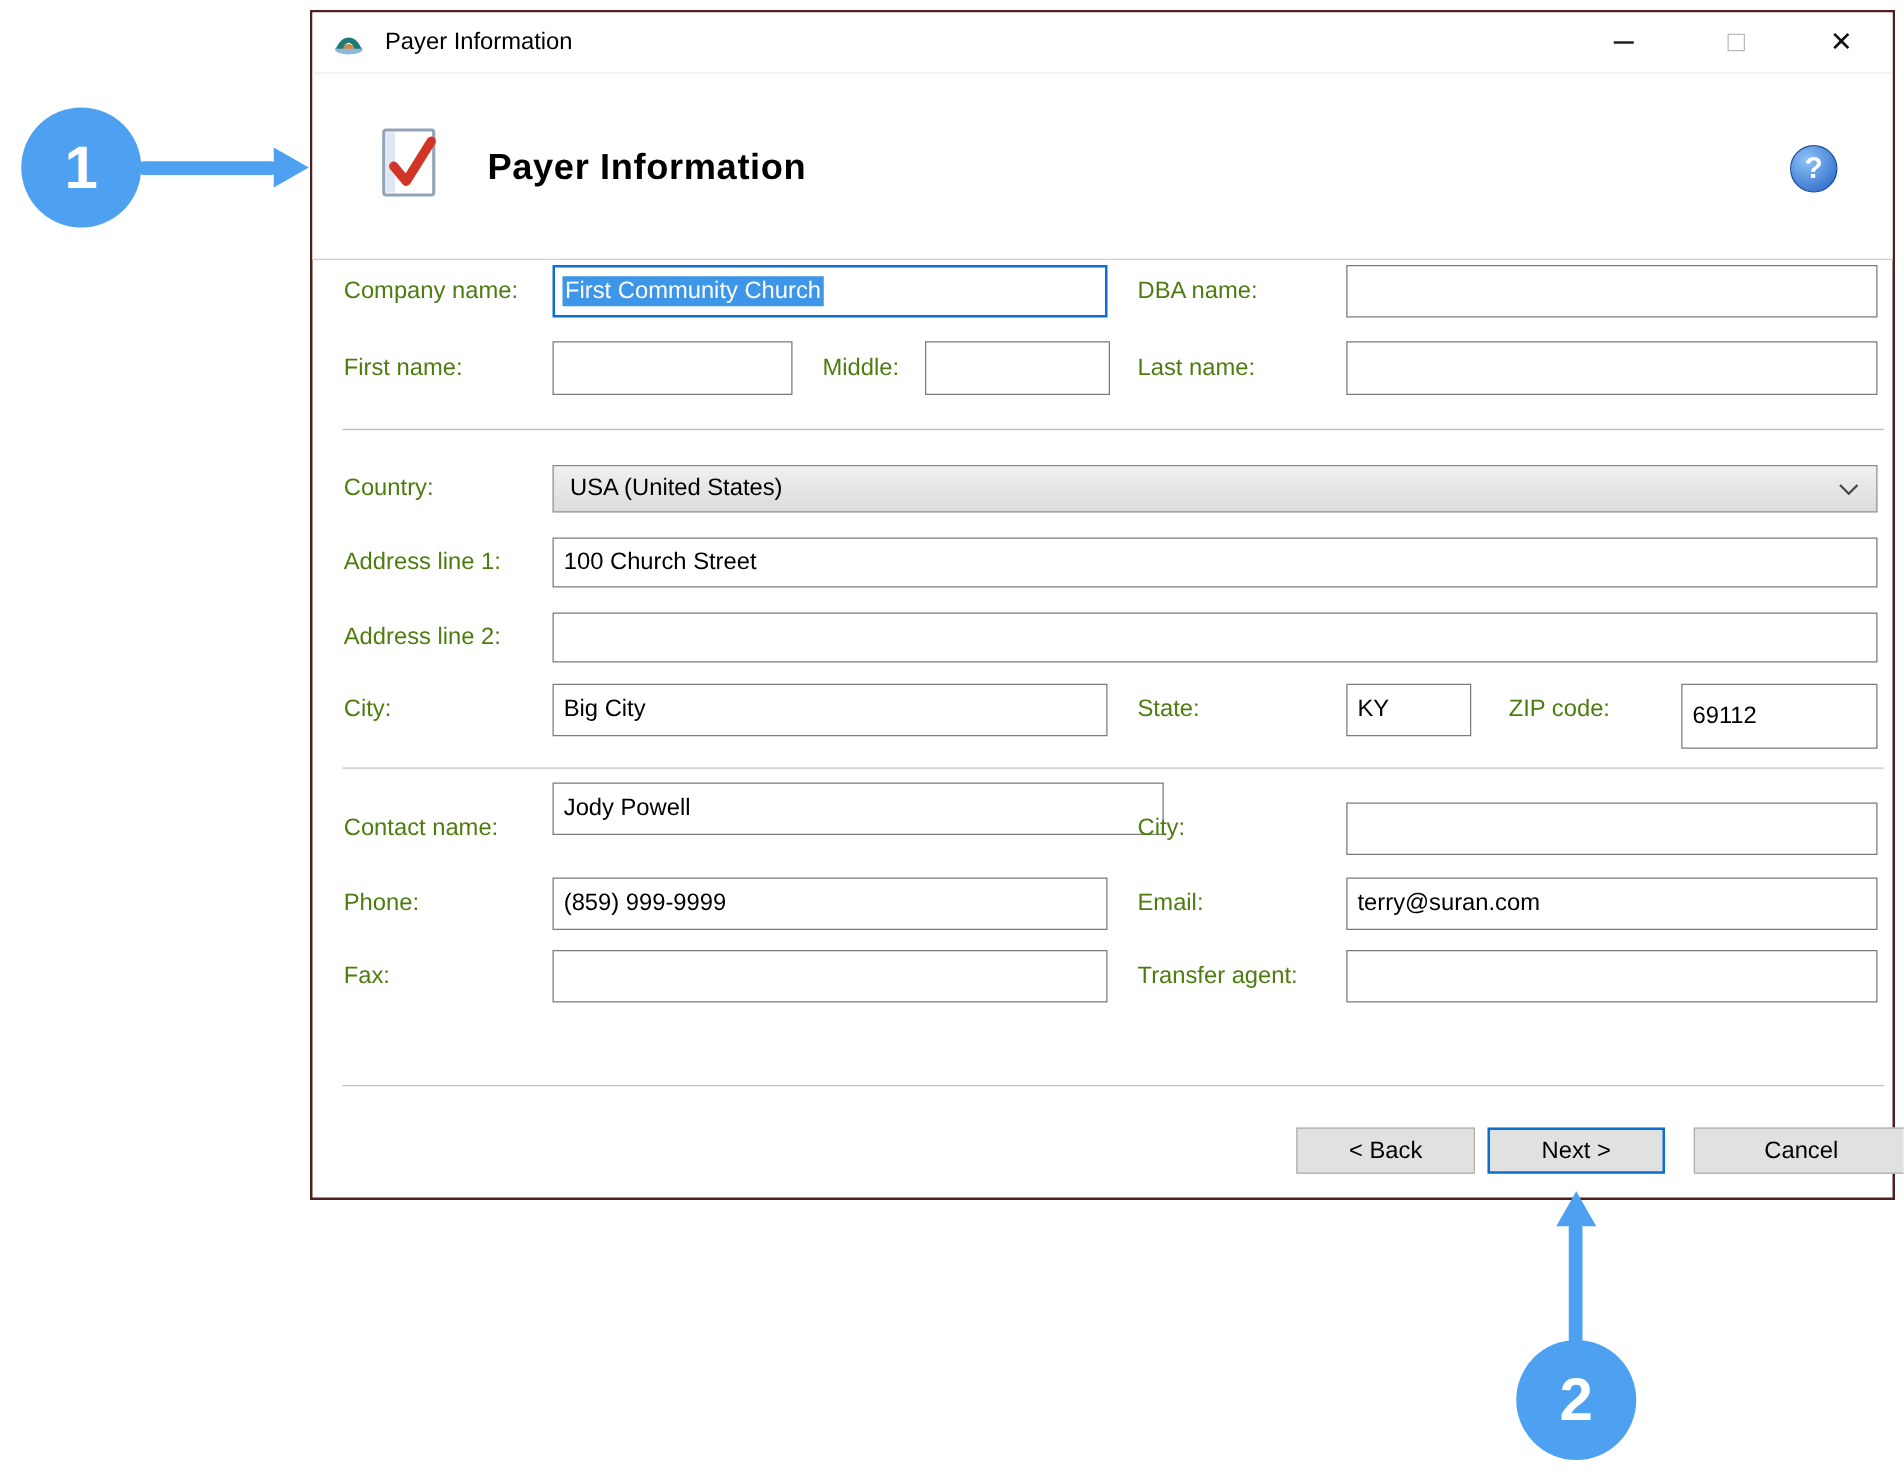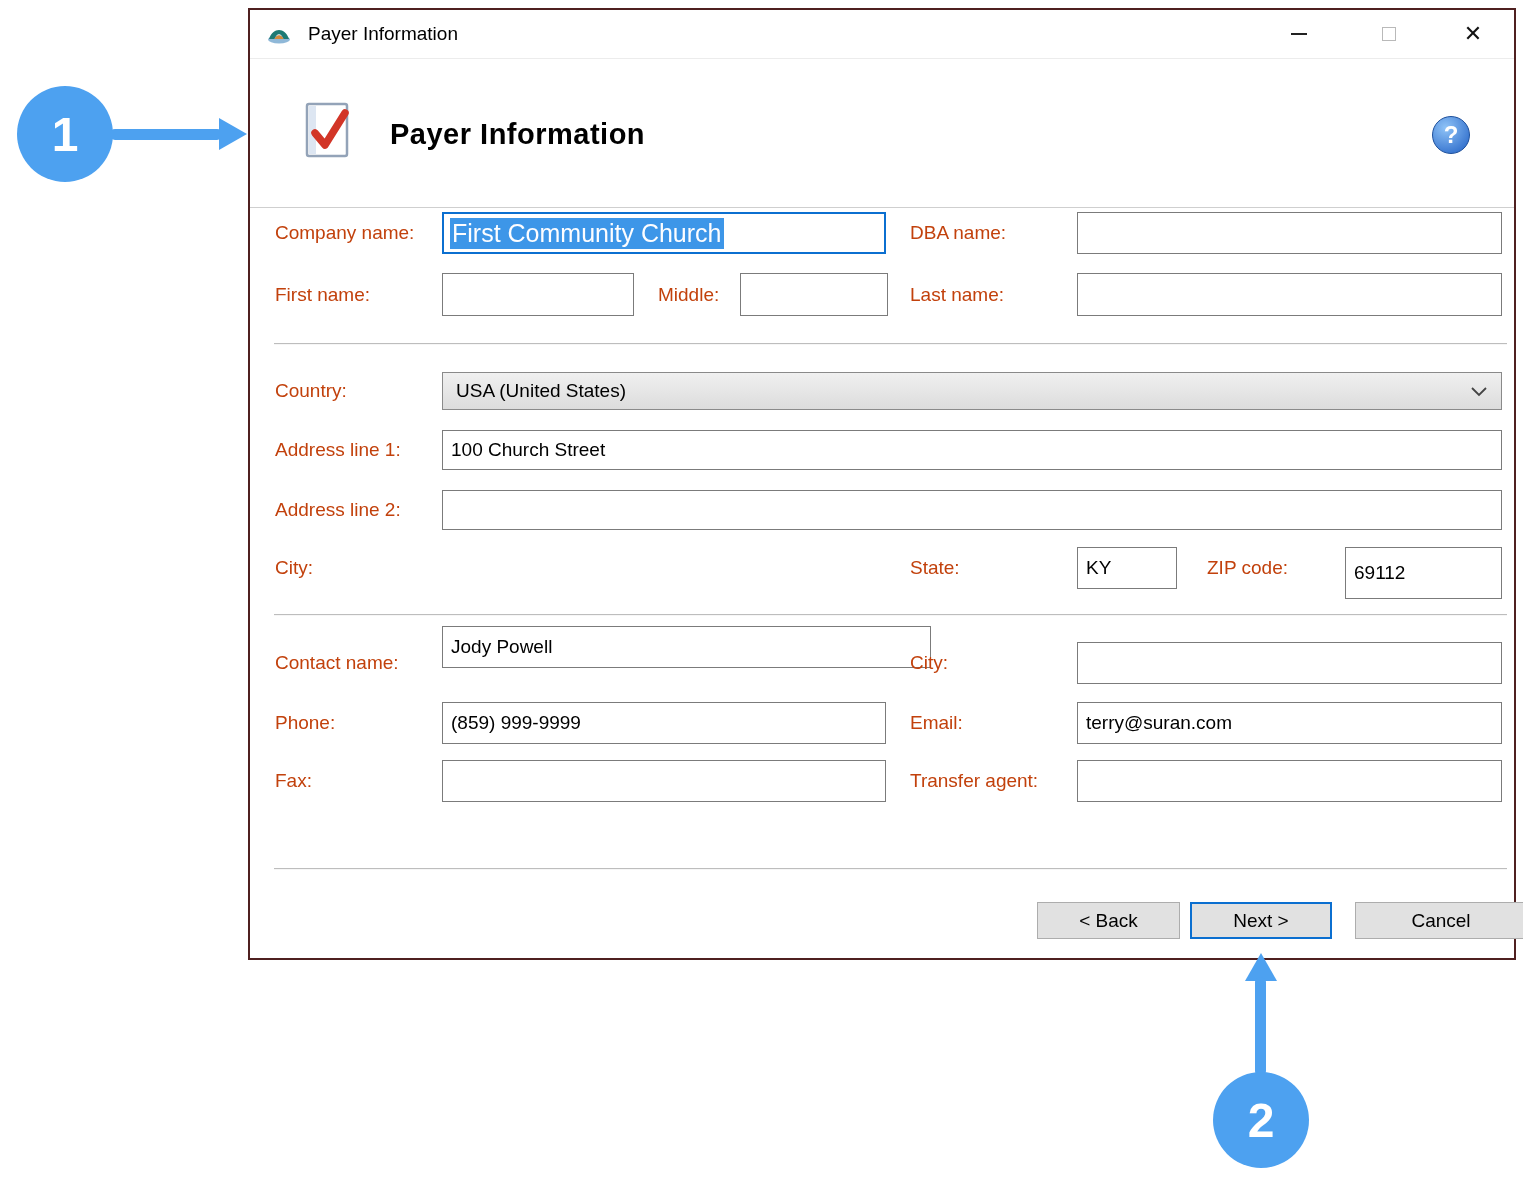--- a/index.html
+++ b/index.html
@@ -25,25 +25,25 @@
             border-top:1px solid #ececec; border-bottom:1px solid #cfcfcf; }
   .doc-icon { position:absolute; left:50px; top:42px; width:54px; height:58px; }
   .htitle { position:absolute; left:140px; top:0; height:150px; display:flex; align-items:center;
             font-size:29px; font-weight:bold; letter-spacing:0.5px; color:#000; }
   .help { position:absolute; left:1182px; top:57px; width:38px; height:38px; border-radius:50%;
           background:radial-gradient(circle at 35% 30%, #8fc3f7, #1f5fc4);
           border:1px solid #1b4e9b; color:#fff; font-weight:bold; font-size:24px;
           display:flex; align-items:center; justify-content:center; cursor:pointer; }
 
   
-  .lbl { position:absolute; display:flex; align-items:center; font-size:19px; color:#c2410c; white-space:nowrap; }
+  .lbl { position:absolute; display:flex; align-items:center; font-size:19px; color:#4d7c0f; white-space:nowrap; }
   .tb  { position:absolute; border:1px solid #7b7b7b; background:#fff; color:#000;
          font-family:"Liberation Sans", sans-serif; font-size:19px; padding:0 8px; outline:none; }
   .tb-div { position:absolute; border:2px solid #0b6fd0; background:#fff; display:flex;
-            align-items:center; padding:0 6px; font-size:25px; }
+            align-items:center; padding:0 6px; font-size:19px; }
   .sel { background:#3d96e8; color:#fdfdff; padding:1px 2px; }
   .combo { position:absolute; background:linear-gradient(#f0f0f0,#dcdcdc); border:1px solid #8a8a8a;
            display:flex; align-items:center; padding:0 13px; font-size:19px; color:#000;
            cursor:pointer; }
   .combo .val { flex:1; }
   .chev { display:flex; align-items:center; }
   .hr { position:absolute; left:24px; width:1233px; height:2px;
         border-top:1px solid #bdbdbd; border-bottom:1px solid #f6f6f6; }
 
   .btn { position:absolute; background:#e1e1e1; border:1px solid #adadad; font-size:19px; color:#000;
@@ -128,20 +128,21 @@
           </svg>
       </span>
     </div>
 
     <div class="lbl" style="left:25px;top:420px;height:40px;">Address line 1:</div>
     <input class="tb" style="left: 192px; top: 420px; width: 1060px; height: 40px;" value="100 Church Street">
     <div class="lbl" style="left:25px;top:480px;height:40px;">Address line 2:</div>
     <input class="tb" style="left: 192px; top: 480px; width: 1060px; height: 40px;" value="">
 
     <div class="lbl" style="left:25px;top:537px;height:42px;">City:</div>
+    <input class="tb" style="left: 192px; top: 537px; width: 444px; height: 42px;" value="Big City">
     <div class="lbl" style="left:660px;top:537px;height:42px;">State:</div>
     <input class="tb" style="left: 827px; top: 537px; width: 100px; height: 42px;" value="KY">
     <div class="lbl" style="left:957px;top:537px;height:42px;">ZIP code:</div>
     <input class="tb" style="left: 1095px; top: 537px; width: 157px; height: 52px;" value="69112">
 
     <div class="hr" style="top:604px;"></div>
 
     <div class="lbl" style="left:25px;top:632px;height:42px;text-align:right;">Contact name:</div>
     <input class="tb" style="left: 192px; top: 616px; width: 489px; height: 42px;" value="Jody Powell">
     <div class="lbl" style="left:660px;top:632px;height:42px;">City:</div>

